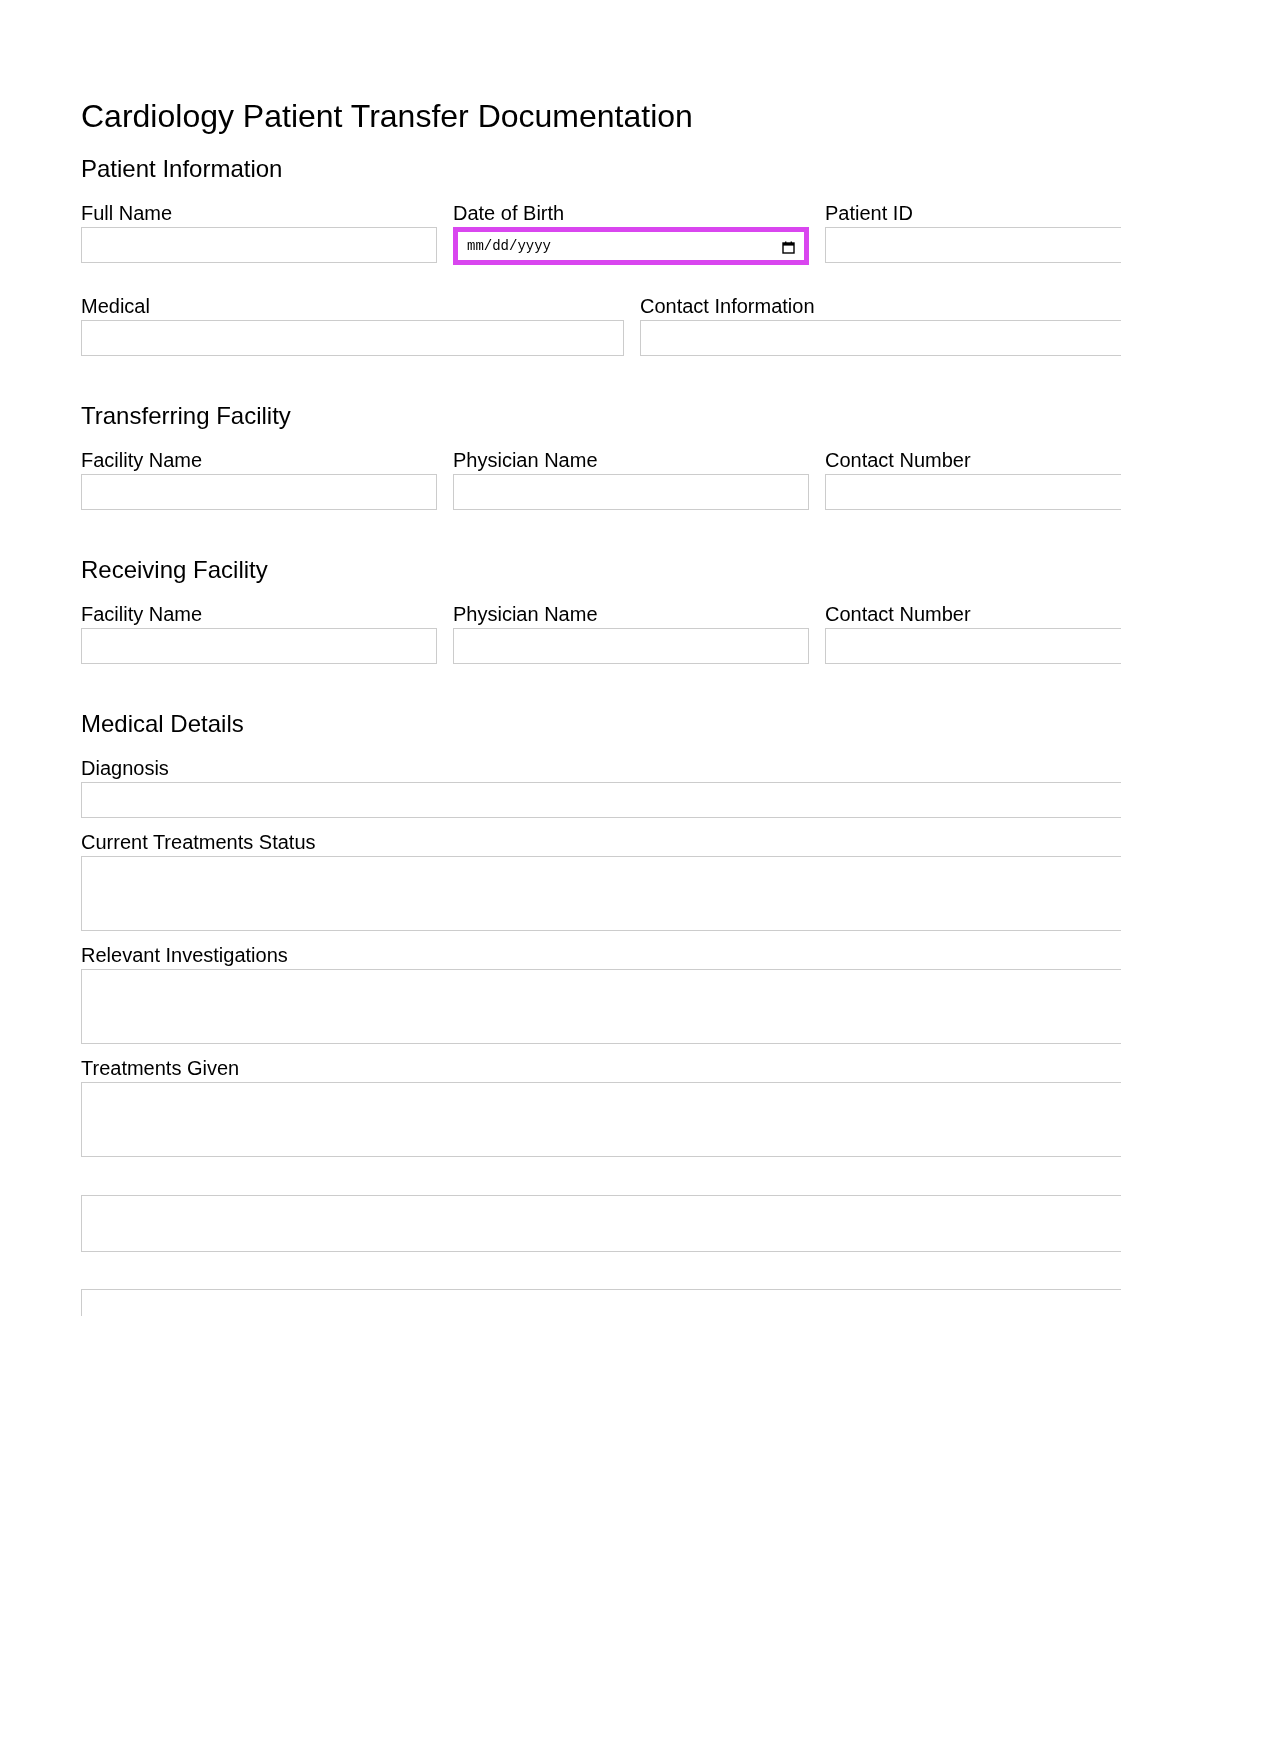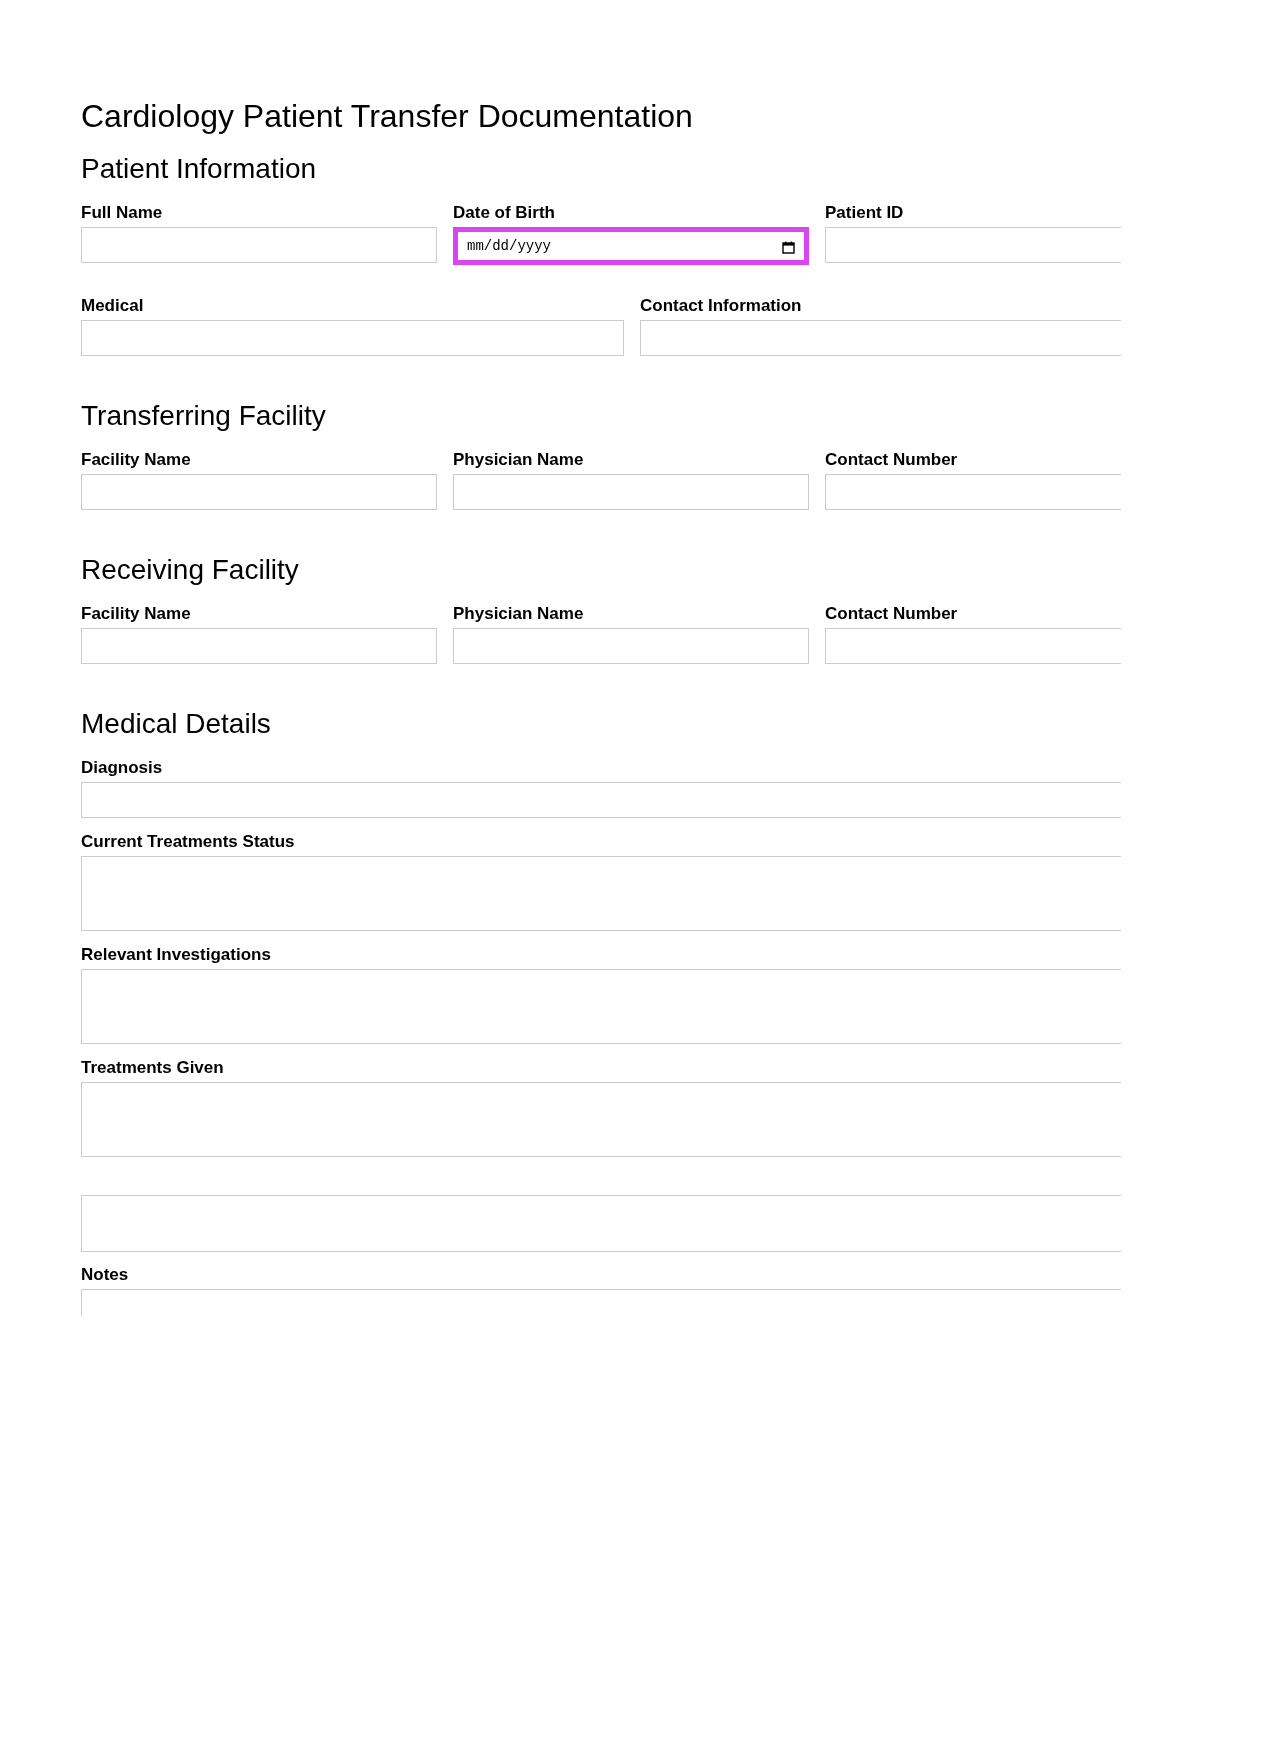--- a/index.html
+++ b/index.html
@@ -28,30 +28,30 @@
       left: 81px;
       top: 80px;
       font-size: 32px;
       line-height: 40px;
       font-weight: normal;
       margin: 0;
       white-space: nowrap;
     }
     .section-heading {
       left: 81px;
-      font-size: 28px;
+      font-size: 24px;
       line-height: 30px;
       font-weight: normal;
       margin: 0;
       white-space: nowrap;
     }
     .label {
-      font-size: 17px;
+      font-size: 20px;
       line-height: 18px;
-      font-weight: bold;
+      font-weight: normal;
       white-space: nowrap;
     }
     .input {
       box-sizing: border-box;
       height: 36px;
       border: 1px solid #cccccc;
       background: #ffffff;
       padding: 0 10px;
       font-family: "Liberation Sans", sans-serif;
       font-size: 16px;
@@ -167,16 +167,15 @@
   <textarea class="abs textarea full" style="top: 840px; height: 75px;" placeholder=""></textarea>
 
   <label class="abs label full" style="top:930px;">Relevant Investigations</label>
   <textarea class="abs textarea full" style="top: 953px; height: 75px;" placeholder=""></textarea>
 
   <label class="abs label full" style="top:1043px;">Treatments Given</label>
   <textarea class="abs textarea full" style="top: 1066px; height: 75px;" placeholder=""></textarea>
 
   <textarea class="abs textarea full" style="top: 1179px; height: 57px;" placeholder=""></textarea>
 
-  <label class="abs label full" style="top:1250px;">Notes</label>
   <textarea class="abs textarea full" style="top: 1273px; height: 75px;" placeholder=""></textarea>
 
 </div>
 
 </body></html>

